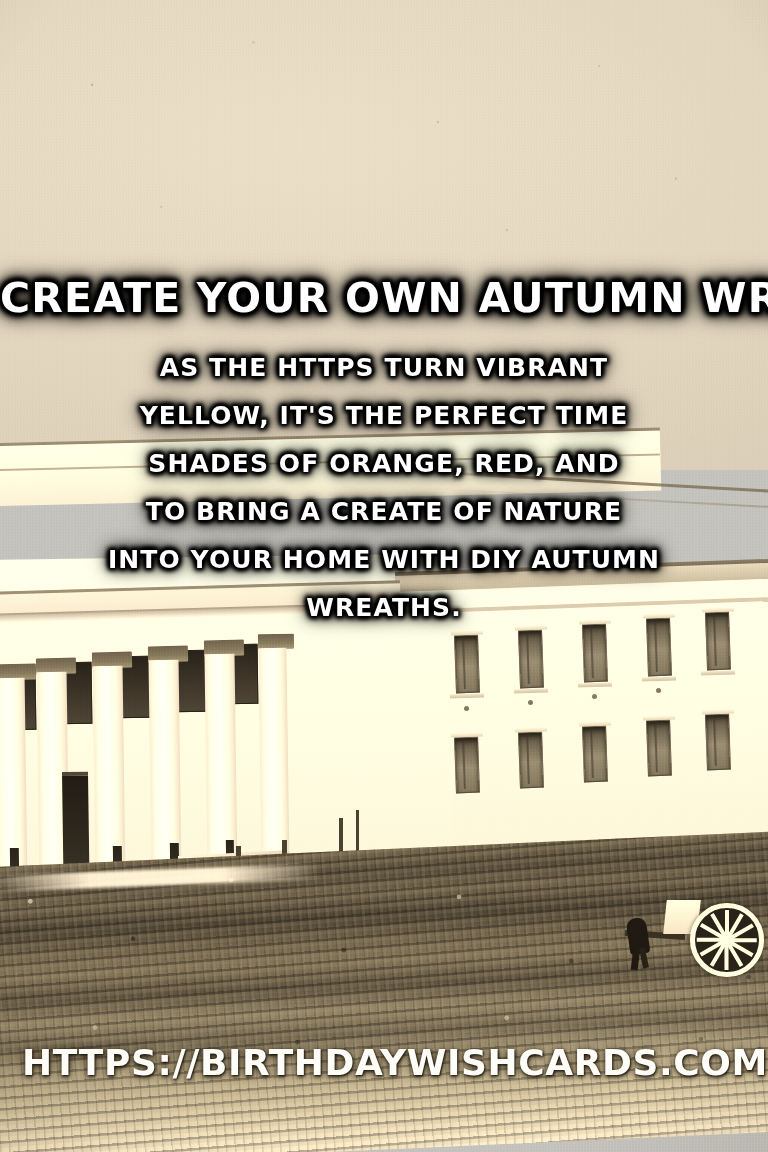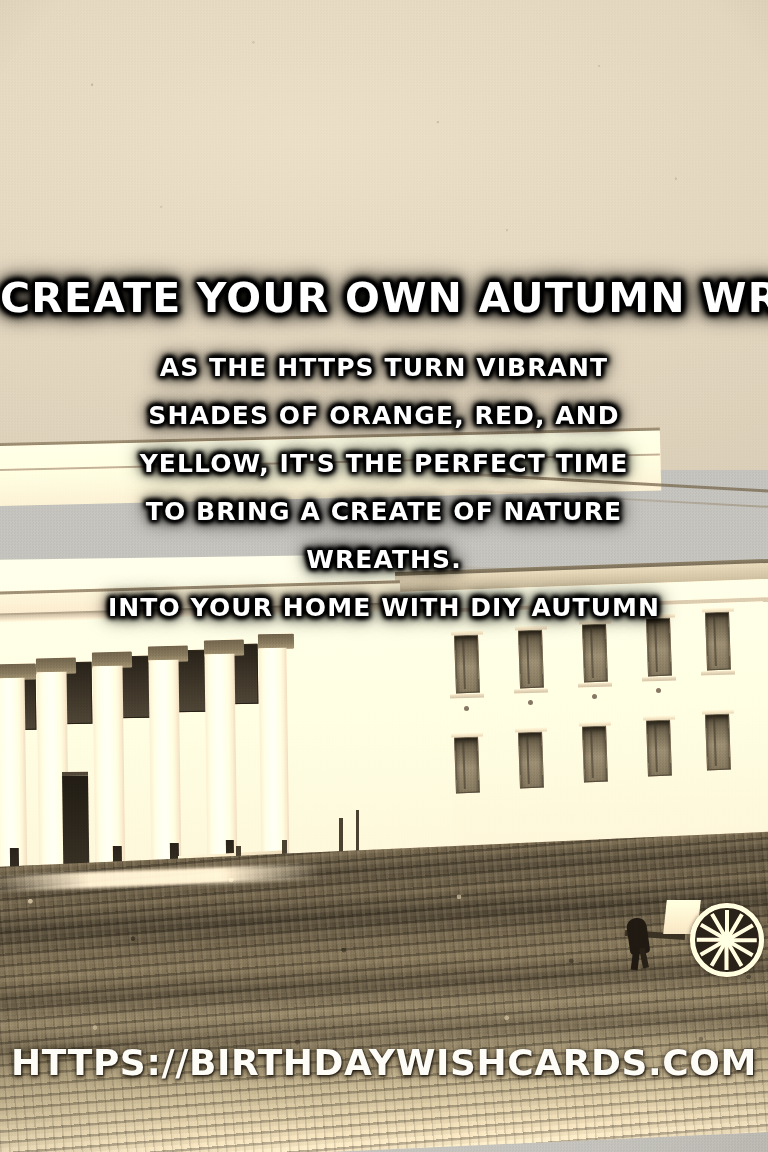--- a/index.html
+++ b/index.html
@@ -349,21 +349,21 @@
     text-shadow:
       0 0 3px #000, 0 0 3px #000, 0 0 6px #000, 0 0 6px #000,
       0 0 10px #000, 0 0 12px #000, 0 0 16px rgba(0,0,0,.95),
       0 0 22px rgba(0,0,0,.85),
       2px 2px 4px #000, -2px 2px 4px #000, 2px -2px 4px #000, -2px -2px 4px #000;
   }
 
   .footer-url{
     position:absolute;
     left:0; right:0; top:1041px;
-    text-align:center;
+    text-align:right;
     font-family:"DejaVu Sans", sans-serif;
     font-weight:700;
     font-size:36px;
     line-height:44px;
     letter-spacing:0.6px;
     color:#fdfcf7;
     white-space:nowrap;
     text-shadow:
       0 2px 4px rgba(25,18,8,.75),
       0 0 8px rgba(25,18,8,.55),
@@ -496,23 +496,23 @@
     <div class="vignette"></div>
     <div class="filmgrain"></div>
   </div>
 
   <div class="overlay">
 
     <h1 class="headline">CREATE YOUR OWN AUTUMN WREATH</h1>
 
     <div class="body-block">
       <span class="body-line">AS THE HTTPS TURN VIBRANT</span>
+      <span class="body-line">YELLOW, IT'S THE PERFECT TIME</span>
       <span class="body-line">SHADES OF ORANGE, RED, AND</span>
-      <span class="body-line">YELLOW, IT'S THE PERFECT TIME</span>
       <span class="body-line">TO BRING A CREATE OF NATURE</span>
+      <span class="body-line">INTO YOUR HOME WITH DIY AUTUMN</span>
       <span class="body-line">WREATHS.</span>
-      <span class="body-line">INTO YOUR HOME WITH DIY AUTUMN</span>
     </div>
 
     <div class="footer-url">HTTPS://BIRTHDAYWISHCARDS.COM</div>
   </div>
 
 </div>
 
 </body></html>

